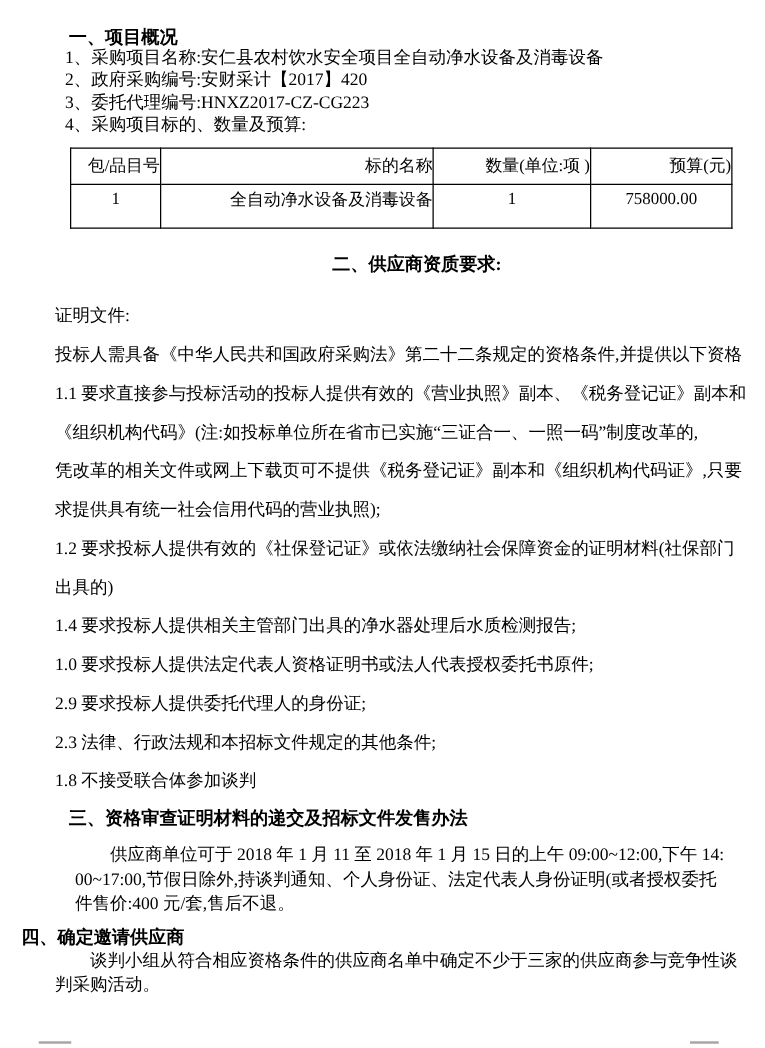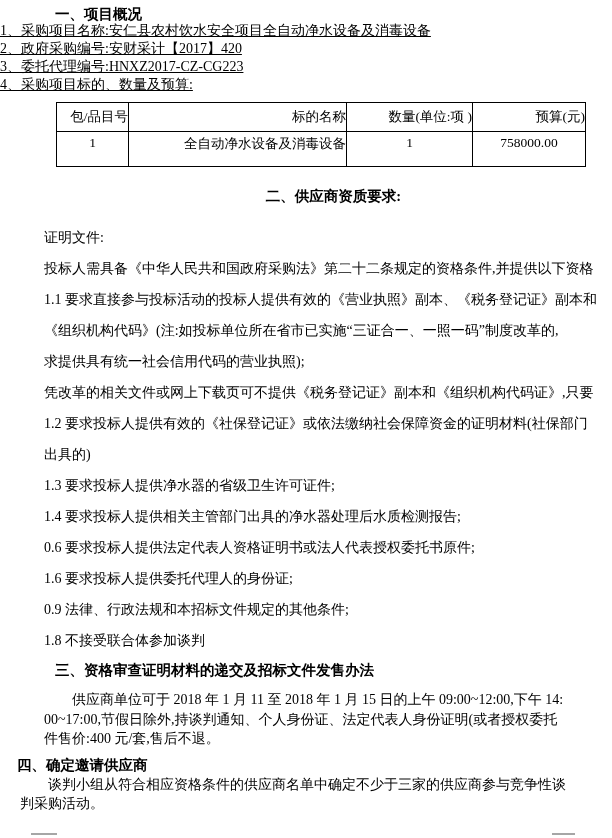--- a/index.html
+++ b/index.html
@@ -3,38 +3,38 @@
 <meta charset="utf-8">
 <style>
   * { margin:0; padding:0; box-sizing:border-box; }
   html,body { background:#fff; }
   body {
     width:612px; height:838px; position:relative; overflow:hidden;
     color:#000; font-family:"Liberation Serif","DejaVu Serif",serif;
     font-size:14px;
   }
   .heading { font-weight:bold; margin-left:55px; line-height:16px; white-space:nowrap; font-size:14.5px; }
-  #sec1-heading { padding-top:6px; }
-  .s1-item { line-height:18px; white-space:nowrap;text-decoration:underline; }
+  #sec1-heading { padding-top:22px; }
+  .s1-item { margin-left:52px; line-height:18px; white-space:nowrap; }
   table.items { border-collapse:collapse; margin:8px 0 0 56px; table-layout:fixed; }
   .items th, .items td { border:1px solid #000; font-weight:normal; font-size:13.5px; overflow:hidden; }
   .items th { height:29px; text-align:right; vertical-align:middle; }
   .items td { height:35px; vertical-align:top; padding-top:3px; text-align:center; }
   .items td.name-cell { text-align:right; padding-left:5px; }
   .sec2-heading { margin-top:21px;text-align:center; }
   .s2-block { margin-top:18px; }
   .s2-line { margin-left:44px; line-height:31px; white-space:nowrap; }
   .sec3-heading { margin-top:6px; }
   .s3-block { margin-top:12px; }
-  .s3-line { margin-left:44px; line-height:19.5px; white-space:nowrap; }
+  .s3-line { margin-left:60px; line-height:19.5px; white-space:nowrap; }
   .indent { text-indent:28px; }
   .uline { text-decoration:underline; }
   .sec4-heading { margin-top:8px;margin-left:17px; }
   .s4-block { margin-top:2px; }
-  .s4-line { margin-left:20px; line-height:19px; white-space:nowrap; }
+  .s4-line { margin-left:44px; line-height:19px; white-space:nowrap; }
   .margin-mark { position:absolute; height:2px; background:#a6a6a6; top:833px; }
   .margin-mark.left { left:31px; width:26px; }
   .margin-mark.right { left:552px; width:23px; }
 </style>
 </head>
 <body>
 
 <div>
 
   <div class="heading" id="sec1-heading">一、项目概况</div>
@@ -65,29 +65,28 @@
     </tr>
   </tbody>
     </table>
 
   <div class="heading sec2-heading">二、供应商资质要求:</div>
   <div class="s2-block">
     <div class="s2-line">证明文件:</div>
     <div class="s2-line">投标人需具备《中华人民共和国政府采购法》第二十二条规定的资格条件,并提供以下资格</div>
     <div class="s2-line">1.1 要求直接参与投标活动的投标人提供有效的《营业执照》副本、《税务登记证》副本和</div>
     <div class="s2-line">《组织机构代码》(注:如投标单位所在省市已实施“三证合一、一照一码”制度改革的,</div>
+    <div class="s2-line">凭改革的相关文件或网上下载页可不提供《税务登记证》副本和《组织机构代码证》,只要</div>
     <div class="s2-line">求提供具有统一社会信用代码的营业执照);</div>
-    <div class="s2-line">凭改革的相关文件或网上下载页可不提供《税务登记证》副本和《组织机构代码证》,只要</div>
     <div class="s2-line">1.2 要求投标人提供有效的《社保登记证》或依法缴纳社会保障资金的证明材料(社保部门</div>
     <div class="s2-line">出具的)</div>
-    <div class="s2-line">1.3 要求投标人提供净水器的省级卫生许可证件;</div>
     <div class="s2-line">1.4 要求投标人提供相关主管部门出具的净水器处理后水质检测报告;</div>
-    <div class="s2-line">0.6 要求投标人提供法定代表人资格证明书或法人代表授权委托书原件;</div>
-    <div class="s2-line">1.6 要求投标人提供委托代理人的身份证;</div>
-    <div class="s2-line">0.9 法律、行政法规和本招标文件规定的其他条件;</div>
+    <div class="s2-line">1.0 要求投标人提供法定代表人资格证明书或法人代表授权委托书原件;</div>
+    <div class="s2-line">2.9 要求投标人提供委托代理人的身份证;</div>
+    <div class="s2-line">2.3 法律、行政法规和本招标文件规定的其他条件;</div>
     <div class="s2-line">1.8 不接受联合体参加谈判</div>
   </div>
 
   <div class="heading sec3-heading">三、资格审查证明材料的递交及招标文件发售办法</div>
   <div class="s3-block">
     <div class="s3-line indent">供应商单位可于 2018 年 1 月 11 至 2018 年 1 月 15 日的上午 09:00~12:00,下午 14:</div>
     <div class="s3-line">00~17:00,节假日除外,持谈判通知、个人身份证、法定代表人身份证明(或者授权委托</div>
     <div class="s3-line">件售价:400 元/套,售后不退。</div>
   </div>
 

